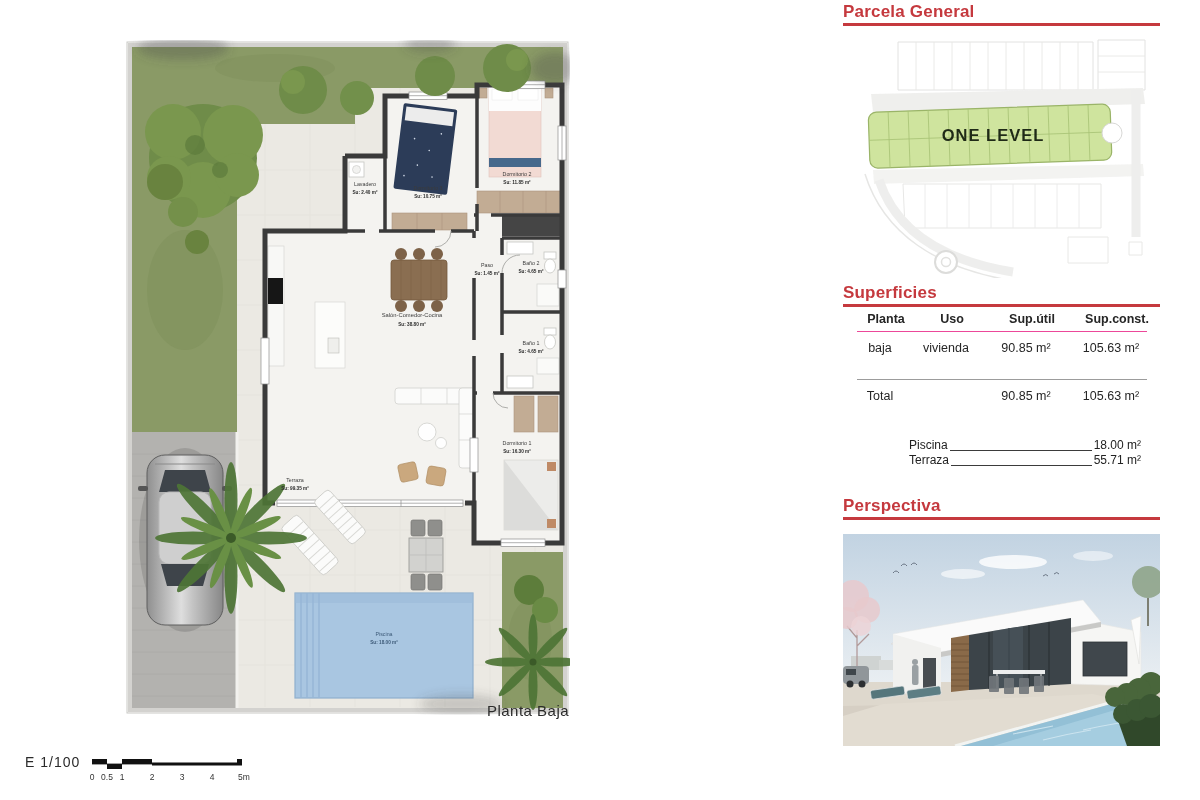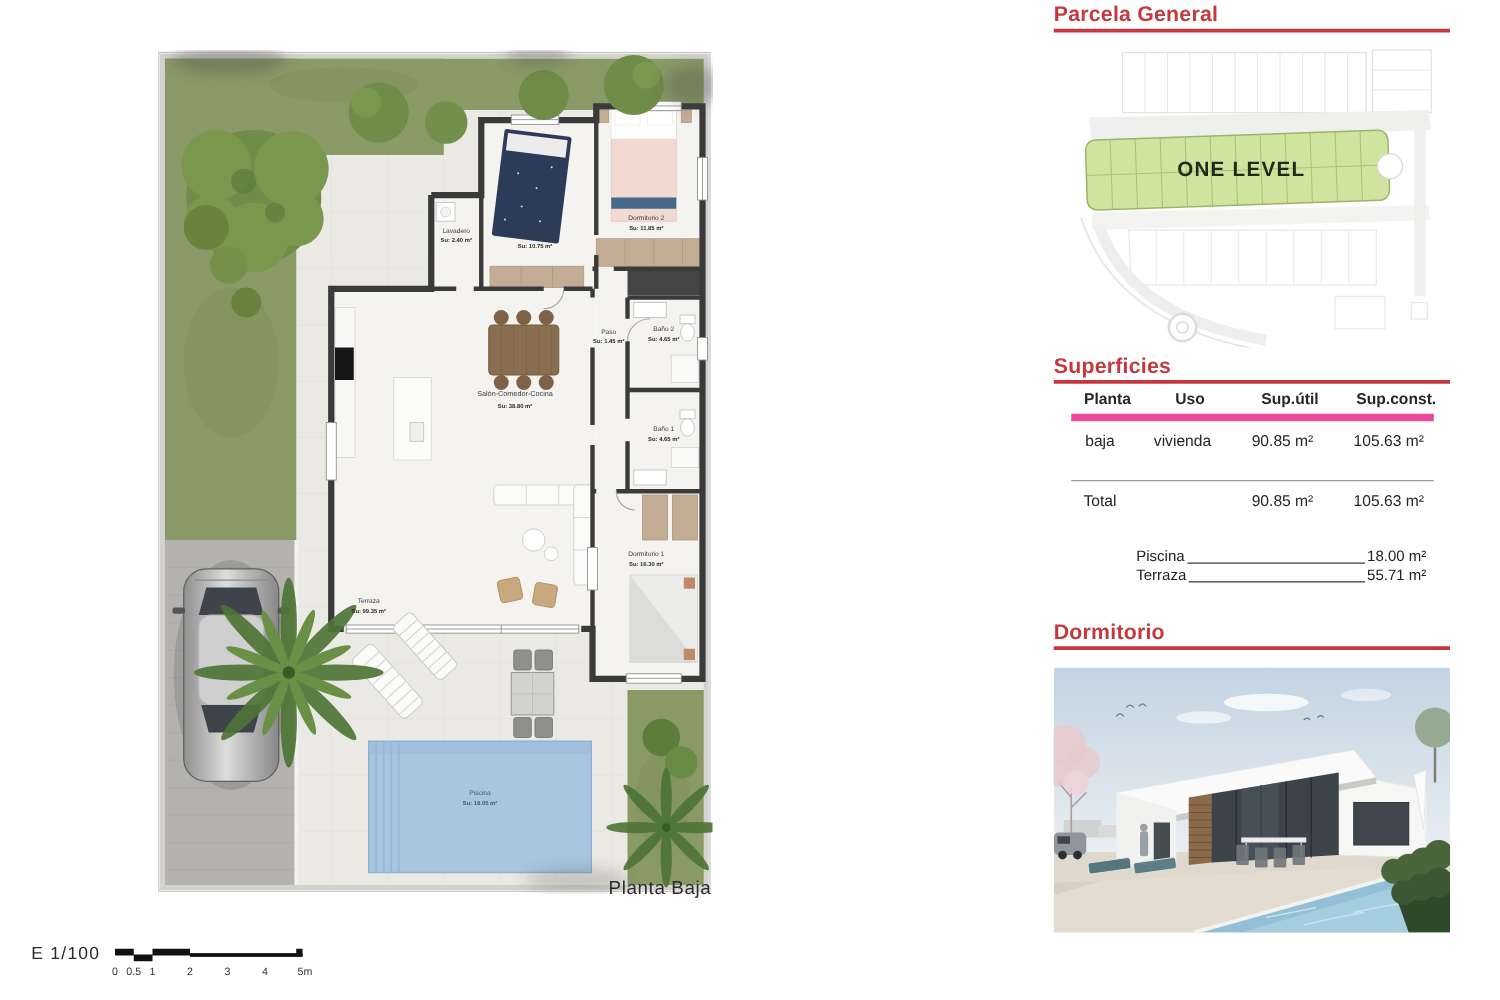--- a/index.html
+++ b/index.html
@@ -6,21 +6,21 @@
     font-family:"Liberation Sans",sans-serif;position:relative;overflow:hidden;}
   .abs{position:absolute;}
   
   .right-col{position:absolute;left:843px;top:0;width:317px;height:628px;}
   .h-title{position:absolute;left:0;margin:0;color:#c5393e;font-size:17px;
     font-weight:700;letter-spacing:.2px;}
   .rule{position:absolute;left:0;width:100%;border-top:3px solid #c5393e;}
   .sup-table{position:absolute;top:312px;left:8px;width:302px;color:#262626;}
   .trow{display:grid;grid-template-columns:58px 74px 86px 84px;text-align:center;
     font-size:12.5px;align-items:end;}
-  .thead-wrap{border-bottom:6px solid #ec4899;margin:0 6px;padding-bottom:5px;}
+  .thead-wrap{border-bottom:1px solid #ec4899;margin:0 6px;padding-bottom:5px;}
   .thead{font-weight:700;}
   .tdata{margin-top:9px;}
   .tdivider{margin:24px 6px 0;border-top:1px solid #9c9c9c;}
   .ttotal{margin-top:9px;}
   .extras{position:absolute;top:438px;left:66px;width:232px;font-size:12px;color:#222;}
   .exrow{display:flex;align-items:flex-end;line-height:15px;}
   .exleader{flex:1;border-bottom:1px solid #3b3b3b;margin:0 2px 2px;}
   .exval{white-space:nowrap;}
   
   .plan-caption{position:absolute;left:458px;top:702px;width:140px;text-align:center;
@@ -425,21 +425,21 @@
       <span class="exleader"></span>
       <span class="exval">18.00 m²</span>
     </div>
     <div class="exrow">
       <span>Terraza</span>
       <span class="exleader"></span>
       <span class="exval">55.71 m²</span>
     </div>
   </div>
 
-  <h2 class="h-title" style="top:496px">Dormitorio</h2>
+  <h2 class="h-title" style="top:496px">Perspectiva</h2>
   <div class="rule" style="top:517px"></div>
 
   <svg class="abs" style="left:0;top:534px" width="317" height="212" viewBox="0 0 317 212">
     <defs>
       <linearGradient id="skyG" x1="0" y1="0" x2="0" y2="1">
         <stop offset="0" stop-color="#c2d3e2"></stop>
           <stop offset=".7" stop-color="#e9eef2"></stop>
         <stop offset="1" stop-color="#efece6"></stop>
       </linearGradient>
     </defs>

